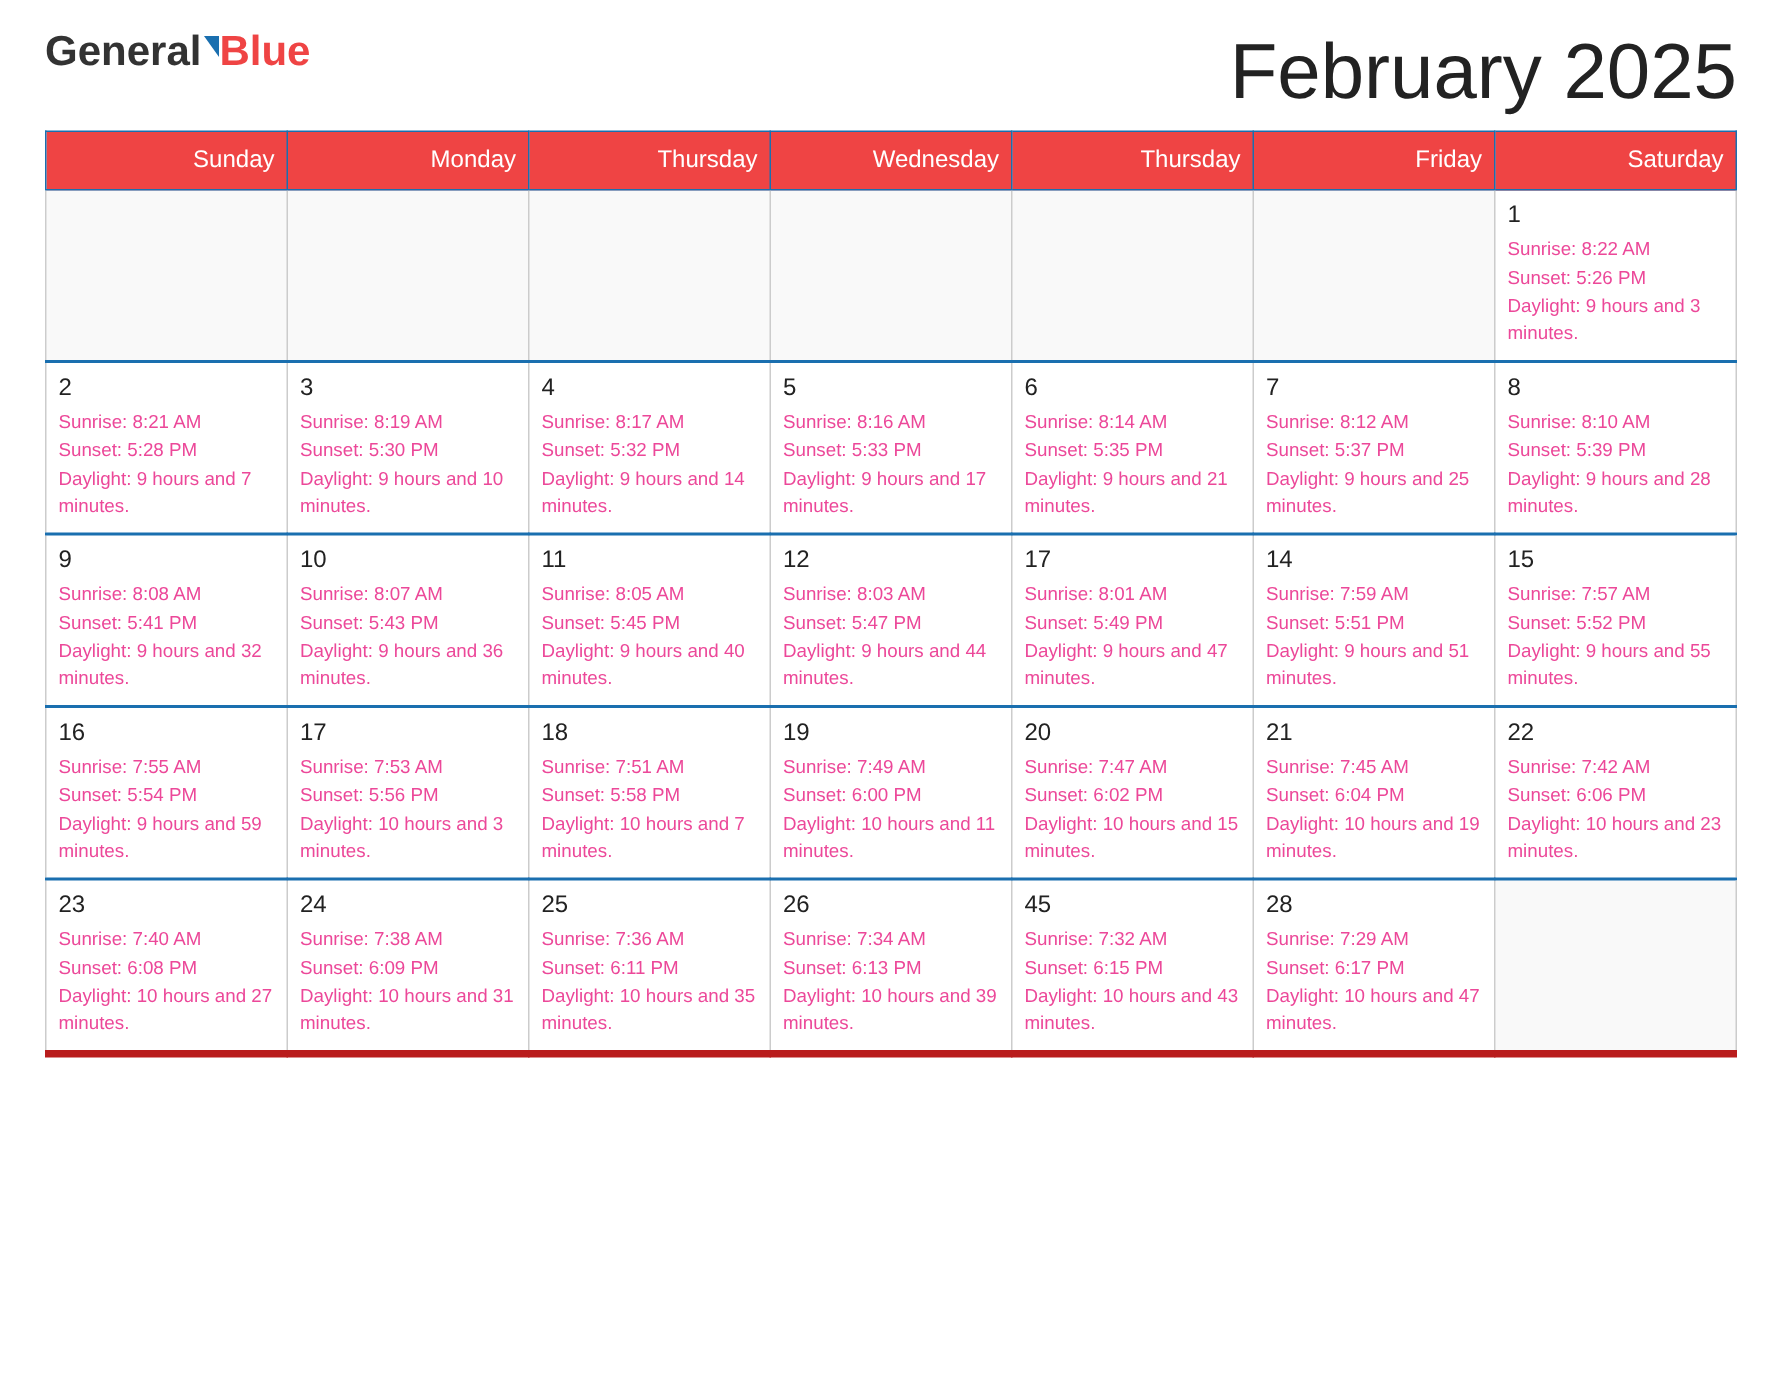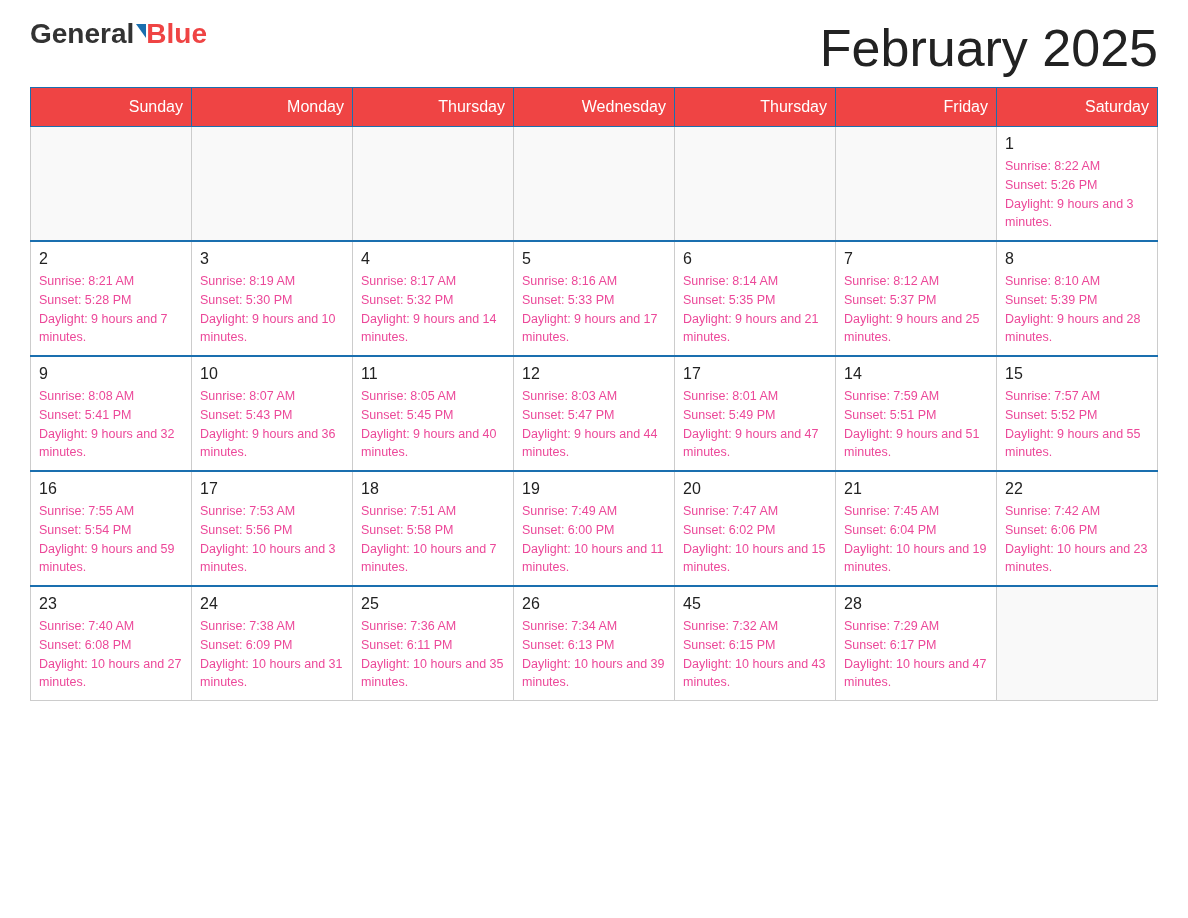--- a/index.html
+++ b/index.html
@@ -98,21 +98,21 @@
     }
     .day-info {
       font-size: 12.5px;
       color: #ec4899;
       line-height: 1.5;
     }
     tbody tr {
       border-bottom: 2px solid #1a6faf;
     }
     tbody tr:last-child {
-      border-bottom: 1px solid #b91c1c;
+      border-bottom: 5px solid #b91c1c;
     }
   </style>
 </head>
 <body>
 
 <div class="header-area">
   <div class="logo">
     <div class="logo-row">
       <span class="logo-text-general">General</span>
       <span class="logo-triangle"></span>

